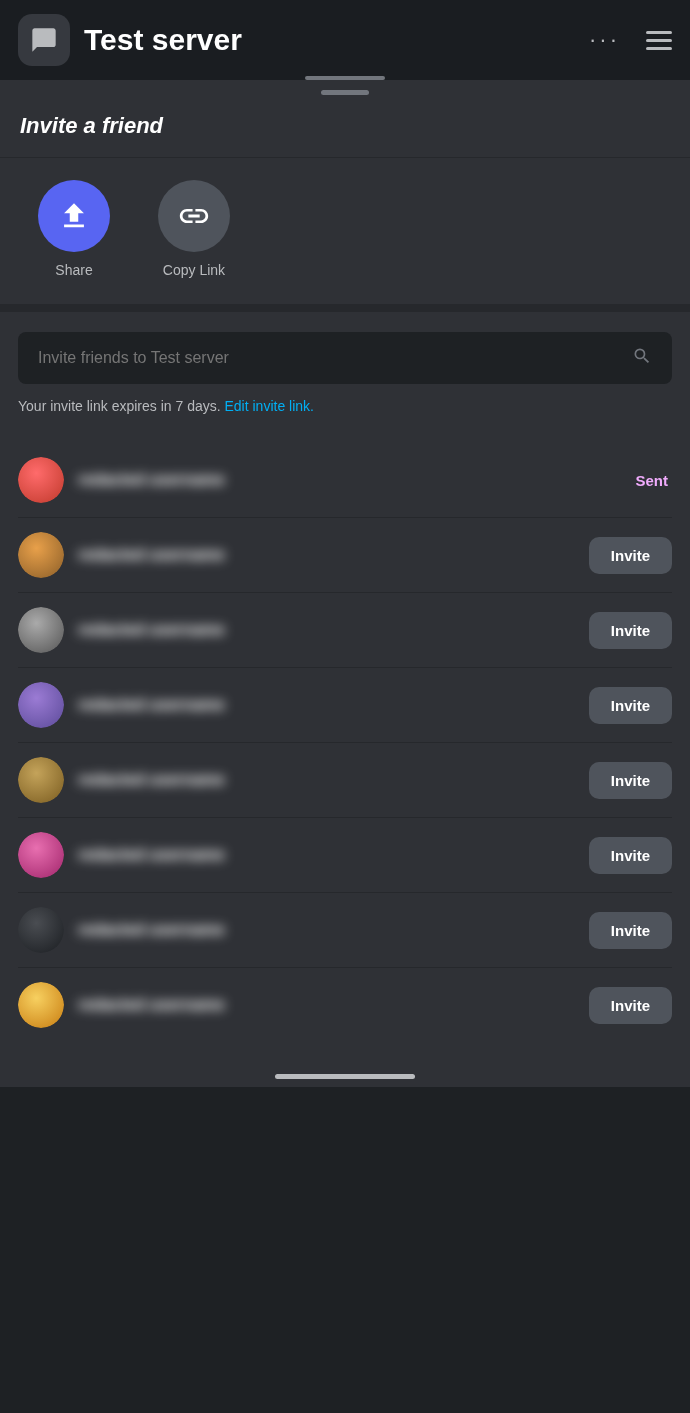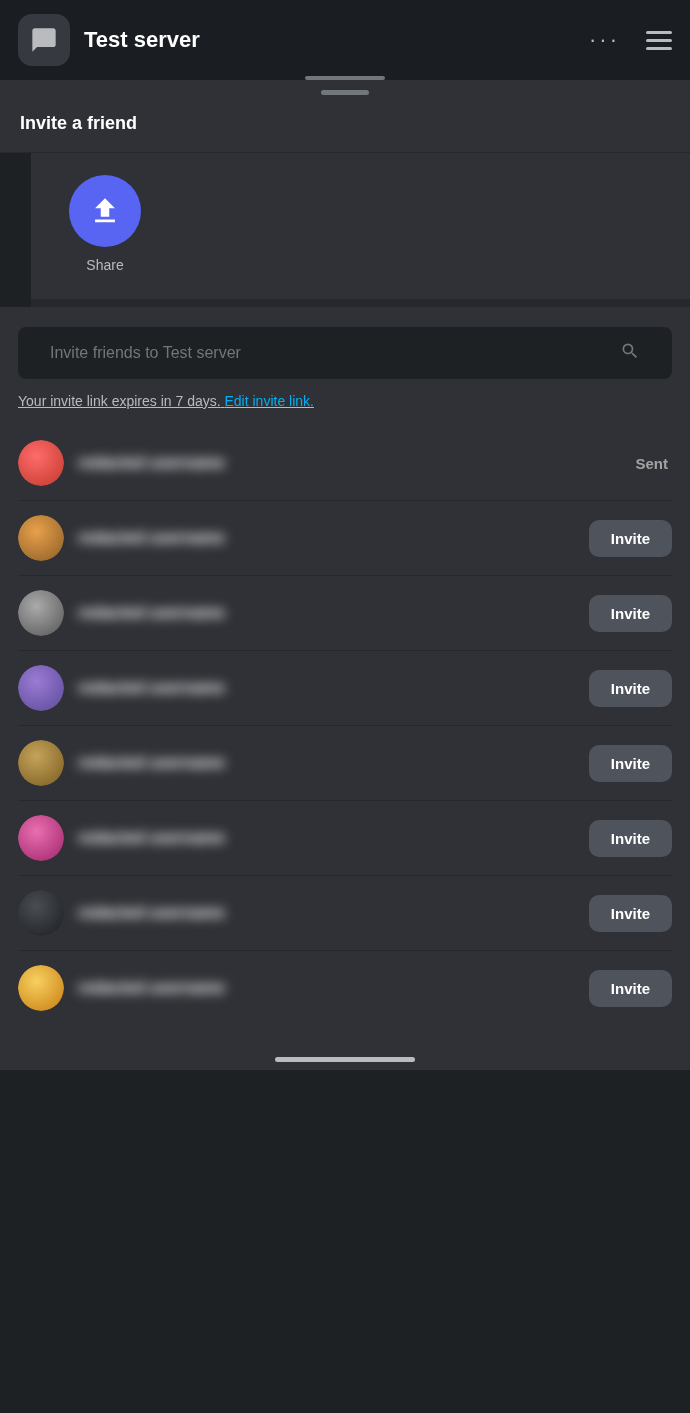--- a/index.html
+++ b/index.html
@@ -31,21 +31,21 @@
       align-items: center;
       justify-content: center;
       flex-shrink: 0;
     }
     .top-bar-avatar svg {
       width: 28px;
       height: 28px;
       fill: #b9bbbe;
     }
     .top-bar-title {
-      font-size: 22px;
+      font-size: 30px;
       font-weight: 700;
       color: #ffffff;
       flex: 1;
     }
     .top-bar-dots {
       font-size: 22px;
       color: #b9bbbe;
       letter-spacing: 3px;
       margin-right: 12px;
     }
@@ -87,35 +87,35 @@
       border-radius: 3px;
     }
 
     
     .invite-header {
       background: #2f3136;
       padding: 18px 20px 18px;
       border-bottom: 1px solid #26282c;
     }
     .invite-header-title {
-      font-size: 18px;
+      font-size: 22px;
       font-weight: 800;
       color: #ffffff;
+      font-style: italic;
     }
 
     
     .share-row {
       background: #2f3136;
       display: flex;
       align-items: flex-start;
       padding: 22px 14px 26px;
       gap: 0;
       overflow-x: auto;
       border-bottom: 8px solid #26282c;
-      margin-left: 31px;
     }
     .share-item {
       display: flex;
       flex-direction: column;
       align-items: center;
       gap: 10px;
       min-width: 120px;
       cursor: pointer;
     }
     .share-icon-circle {
@@ -144,43 +144,42 @@
       background: #2f3136;
       padding: 20px 18px;
     }
 
     
     .search-bar {
       background: #1e2124;
       border-radius: 8px;
       display: flex;
       align-items: center;
-      padding: 14px 32px;
+      padding: 14px 20px;
       margin-bottom: 14px;
     }
     .search-input {
       flex: 1;
       background: transparent;
       border: none;
       outline: none;
       color: #72767d;
       font-size: 16px;
     }
     .search-icon svg {
       width: 20px;
       height: 20px;
       fill: #72767d;
     }
 
     
     .expire-text {
       font-size: 14px;
       color: #b9bbbe;
-      margin-bottom: 17px;
-      text-decoration: underline;
+      margin-bottom: 29px;
     }
     .expire-text a {
       color: #00aff4;
       text-decoration: none;
     }
 
     
     .friend-list {
       display: flex;
       flex-direction: column;
@@ -222,21 +221,21 @@
       border: none;
       border-radius: 10px;
       color: #ffffff;
       font-size: 15px;
       font-weight: 700;
       padding: 10px 22px;
       cursor: pointer;
       flex-shrink: 0;
     }
     .sent-label {
-      color: #a3a3a3;
+      color: #f0abfc;
       font-size: 15px;
       font-weight: 600;
       margin-right: 4px;
     }
 
     
     .bottom-indicator {
       display: flex;
       justify-content: center;
       padding: 12px 0 8px;
@@ -295,20 +294,28 @@
 
   <div class="share-item">
     <div class="share-icon-circle blue">
       <svg width="34" height="34" viewBox="0 0 24 24" fill="white">
         <path d="M9 16h6v-6h4l-7-7-7 7h4zm-4 2h14v2H5z"></path>
       </svg>
     </div>
     <span class="share-label">Share</span>
   </div>
 
+  <div class="share-item">
+    <div class="share-icon-circle gray">
+      <svg width="34" height="34" viewBox="0 0 24 24" fill="white">
+        <path d="M3.9 12c0-1.71 1.39-3.1 3.1-3.1h4V7H7c-2.76 0-5 2.24-5 5s2.24 5 5 5h4v-1.9H7c-1.71 0-3.1-1.39-3.1-3.1zM8 13h8v-2H8v2zm9-6h-4v1.9h4c1.71 0 3.1 1.39 3.1 3.1s-1.39 3.1-3.1 3.1h-4V17h4c2.76 0 5-2.24 5-5s-2.24-5-5-5z"></path>
+      </svg>
+    </div>
+    <span class="share-label">Copy Link</span>
+  </div>
 
 
 
 
 </div>
 
 <div class="main-content">
 
   <div class="search-bar">
     <input type="text" class="search-input" placeholder="Invite friends to Test server" style="">

